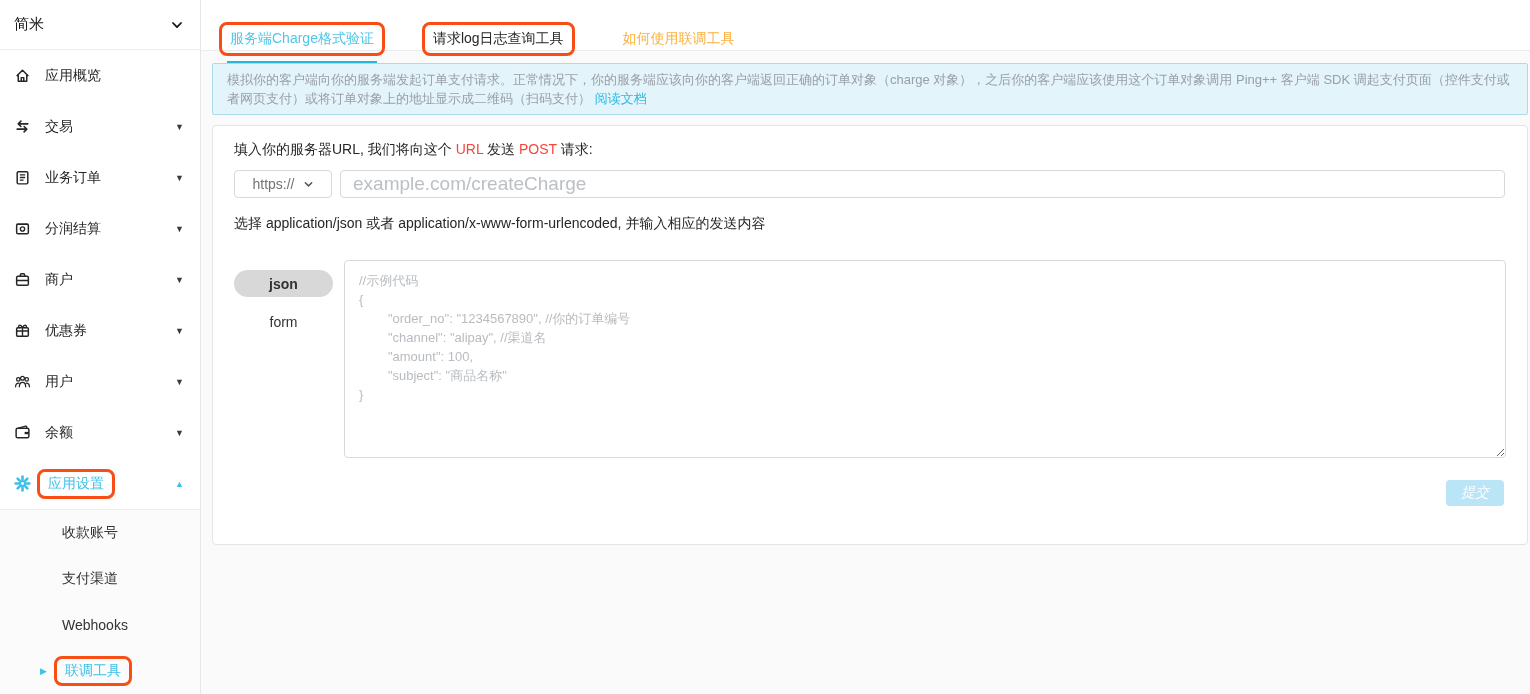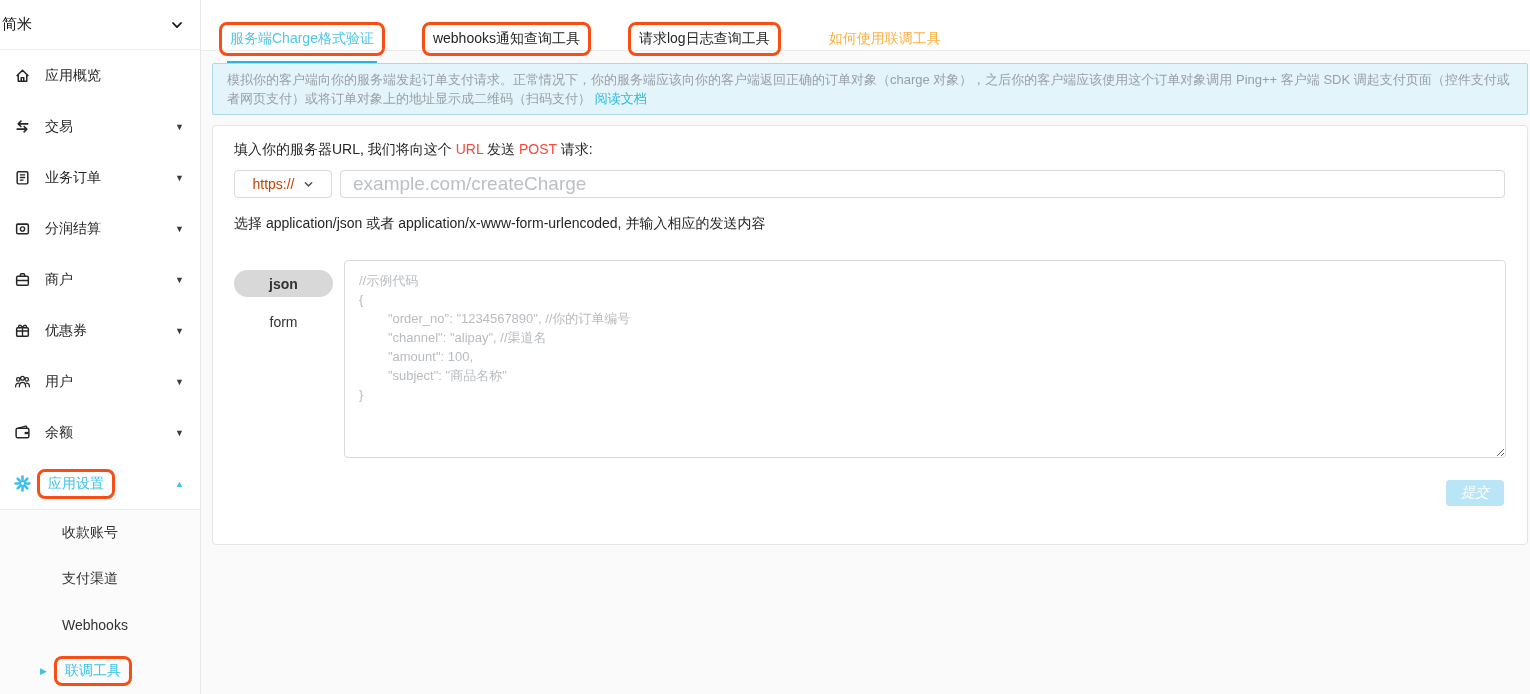--- a/index.html
+++ b/index.html
@@ -6,21 +6,21 @@
   html,body { width:1530px; height:694px; }
   body {
     font-family: "Liberation Sans", "DejaVu Sans", sans-serif;
     background:#fafafa; color:#262626; position:relative; overflow:hidden;
   }
   
   .sidebar { position:absolute; left:0; top:0; width:201px; height:694px;
     background:#fff; border-right:1px solid #e7e7e7; }
   .sidebar-header { height:50px; border-bottom:1px solid #ececec;
     display:flex; align-items:center; justify-content:space-between;
-    padding:0 16px 0 2px; font-size:15px; color:#141414; }
+    padding:0 16px 0 14px; font-size:15px; color:#141414; }
   .nav-item { height:51px; display:flex; align-items:center; padding:0 16px 0 13px;
     font-size:14px; color:#262626; cursor:pointer; }
   .nav-icon { width:19px; height:19px; margin-right:13px; display:flex;
     align-items:center; justify-content:center; color:#262626; flex:none; }
   .nav-label { flex:1; }
   .nav-arrow { font-size:9px; color:#3a3a3a; }
   .nav-item.active, .nav-item.active .nav-icon, .nav-item.active .nav-arrow { color:#3dc0e8; }
   .submenu { background:#fbfbfb; border-top:1px solid #ededed; }
   .submenu-item { height:46px; display:flex; align-items:center; padding-left:62px;
     font-size:14px; color:#333; position:relative; cursor:pointer; }
@@ -46,21 +46,21 @@
     padding:6px 14px; font-size:13px; line-height:19px; color:#9a9fa6; }
   .banner a { color:#2fb9e2; text-decoration:none; cursor:pointer; }
   
   .card { position:absolute; left:11px; top:125px; width:1316px; height:420px;
     background:#fff; border:1px solid #e4e4e4; border-radius:4px; }
   .card-label { position:absolute; left:21px; font-size:14px; color:#262626; }
   .red { color:#f5483b; }
   .row-url { position:absolute; left:21px; top:44px; display:flex; }
   .proto-select { width:98px; height:28px; border:1px solid #d9d9d9; border-radius:4px;
     background:#fff; display:flex; align-items:center; justify-content:center;
-    gap:8px; font-size:14px; color:#c2410c; cursor:pointer; }
+    gap:8px; font-size:14px; color:#737373; cursor:pointer; }
   .url-input { width:1165px; height:28px; margin-left:8px; border:1px solid #d9d9d9;
     border-radius:4px; padding:0 12px; font-size:19px; color:#333;
     font-family:"Liberation Sans","DejaVu Sans",sans-serif; outline:none; }
   .url-input::placeholder { color:#bcc0c4; }
   .mode-col { position:absolute; left:21px; top:144px; width:99px; text-align:center; }
   .mode-json { width:99px; height:27px; border-radius:14px; background:#d8d8d8;
     border:none; font-size:14px; font-weight:bold; color:#333; cursor:pointer;
     font-family:"Liberation Sans","DejaVu Sans",sans-serif; }
   .mode-form { margin-top:17px; font-size:14px; color:#333; cursor:pointer; }
   .body-textarea { position:absolute; left:131px; top:134px; width:1162px; height:198px;
@@ -210,21 +210,20 @@
       <span class="sub-tri">▶</span>
       <span class="annot-label">联调工具</span>
     </div>
   </div>
 </div>
 
 <div class="main">
 
   <div class="tabbar">
     <div class="tab active annot">服务端Charge格式验证</div>
-    <div class="tab annot">webhooks通知查询工具</div>
     <div class="tab annot">请求log日志查询工具</div>
     <div class="tab help">如何使用联调工具</div>
   </div>
 
   <div class="banner">
     <span>模拟你的客户端向你的服务端发起订单支付请求。正常情况下，你的服务端应该向你的客户端返回正确的订单对象（charge 对象），之后你的客户端应该使用这个订单对象调用 Ping++ 客户端 SDK 调起支付页面（控件支付或者网页支付）或将订单对象上的地址显示成二维码（扫码支付）</span>
     <a>阅读文档</a>
   </div>
 
   <div class="card">

